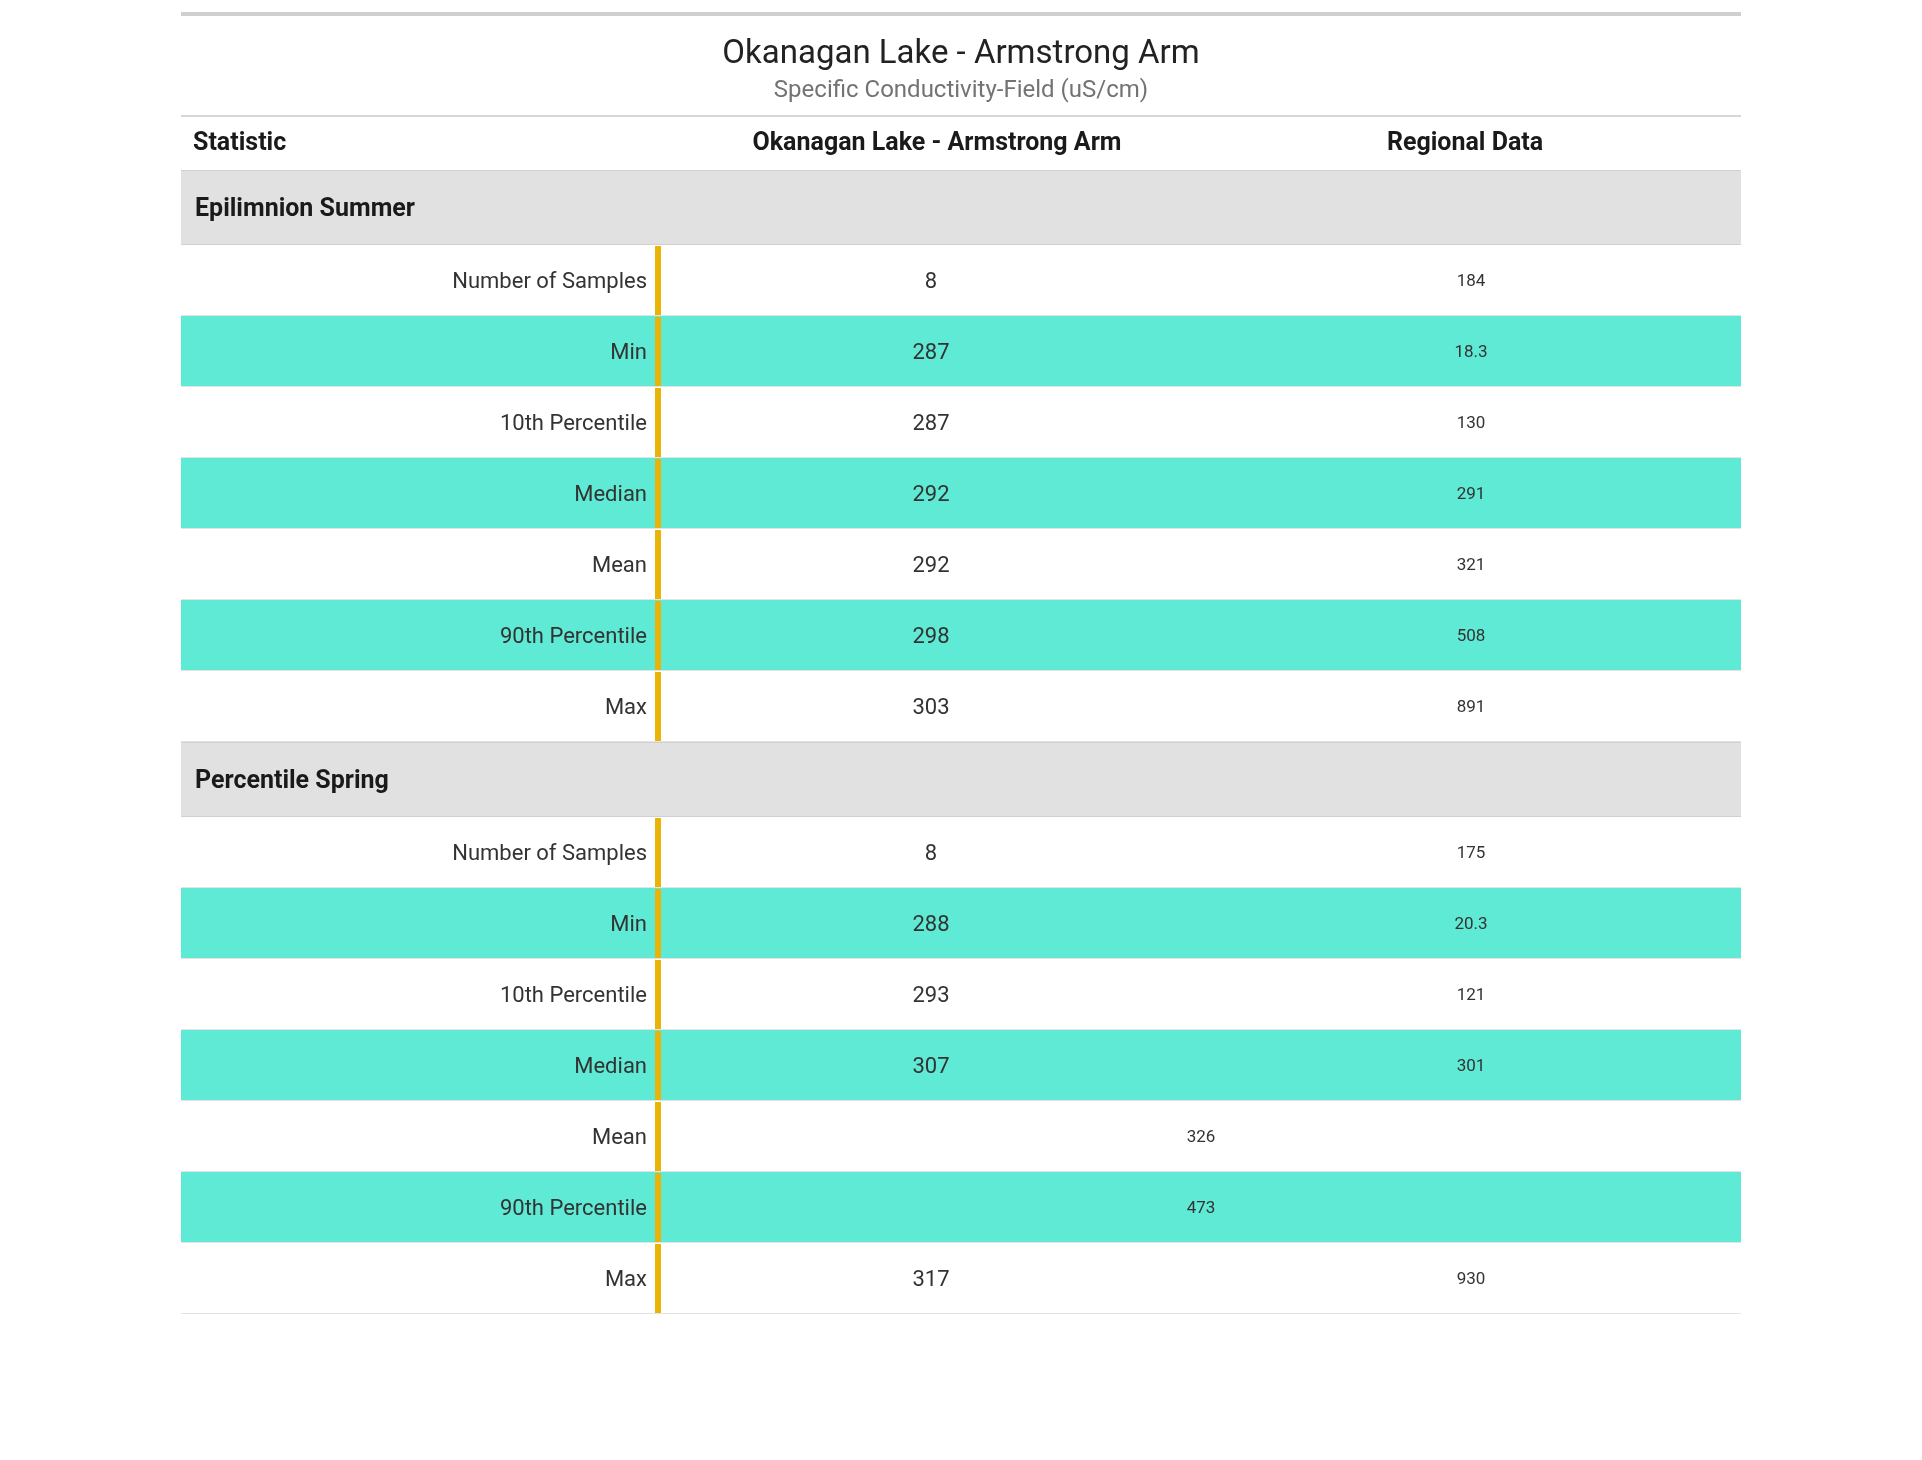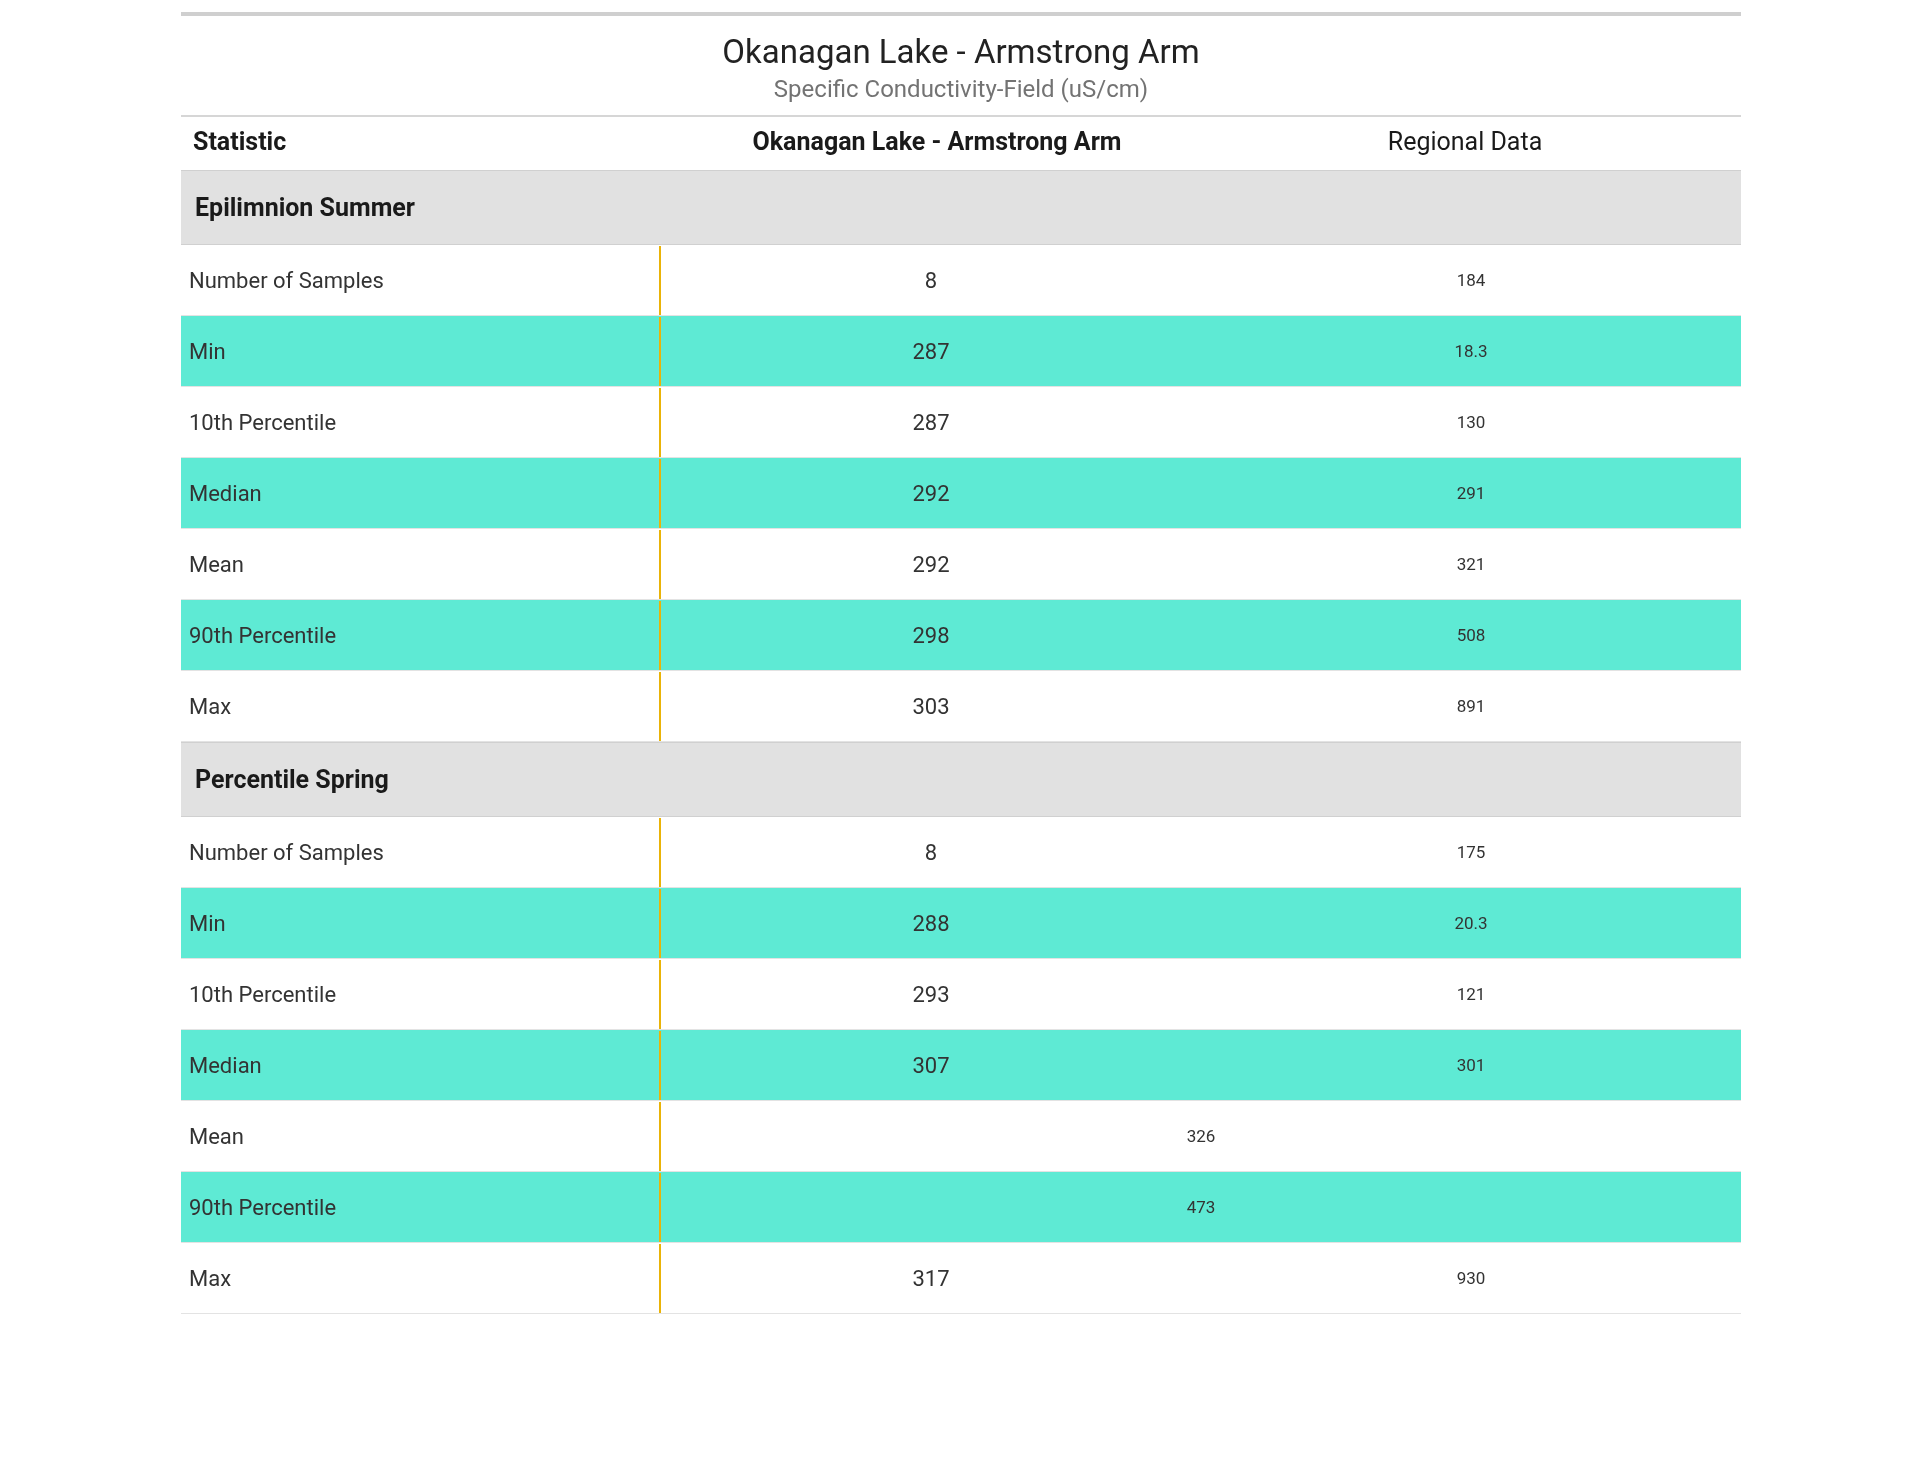--- a/index.html
+++ b/index.html
@@ -53,21 +53,21 @@
   .header-row .col-site {
     flex: 1;
     font-size: 25px;
     font-weight: 700;
     text-align: center;
     color: #1a1a1a;
   }
   .header-row .col-region {
     flex: 1;
     font-size: 25px;
-    font-weight: 400;
+    font-weight: 700;
     text-align: center;
     color: #1a1a1a;
   }
   .group-header {
     background: #e1e1e1;
     padding: 22px 14px;
     font-size: 25px;
     font-weight: 700;
     color: #1a1a1a;
     border-top: 1px solid #d0d0d0;
@@ -80,22 +80,22 @@
     min-height: 70px;
   }
   .data-row:nth-of-type(odd) {
     
   }
   .data-row.alt {
     background: #5eead4;
   }
   .data-row .col-stat {
     width: 480px;
-    border-right: 2px solid #eab308;
-    text-align: left;
+    border-right: 6px solid #eab308;
+    text-align: right;
     font-size: 22px;
     color: #333;
     padding: 22px 8px;
     box-sizing: border-box;
   }
   .data-row .col-site {
     flex: 1;
     text-align: center;
     font-size: 22px;
     color: #333;

